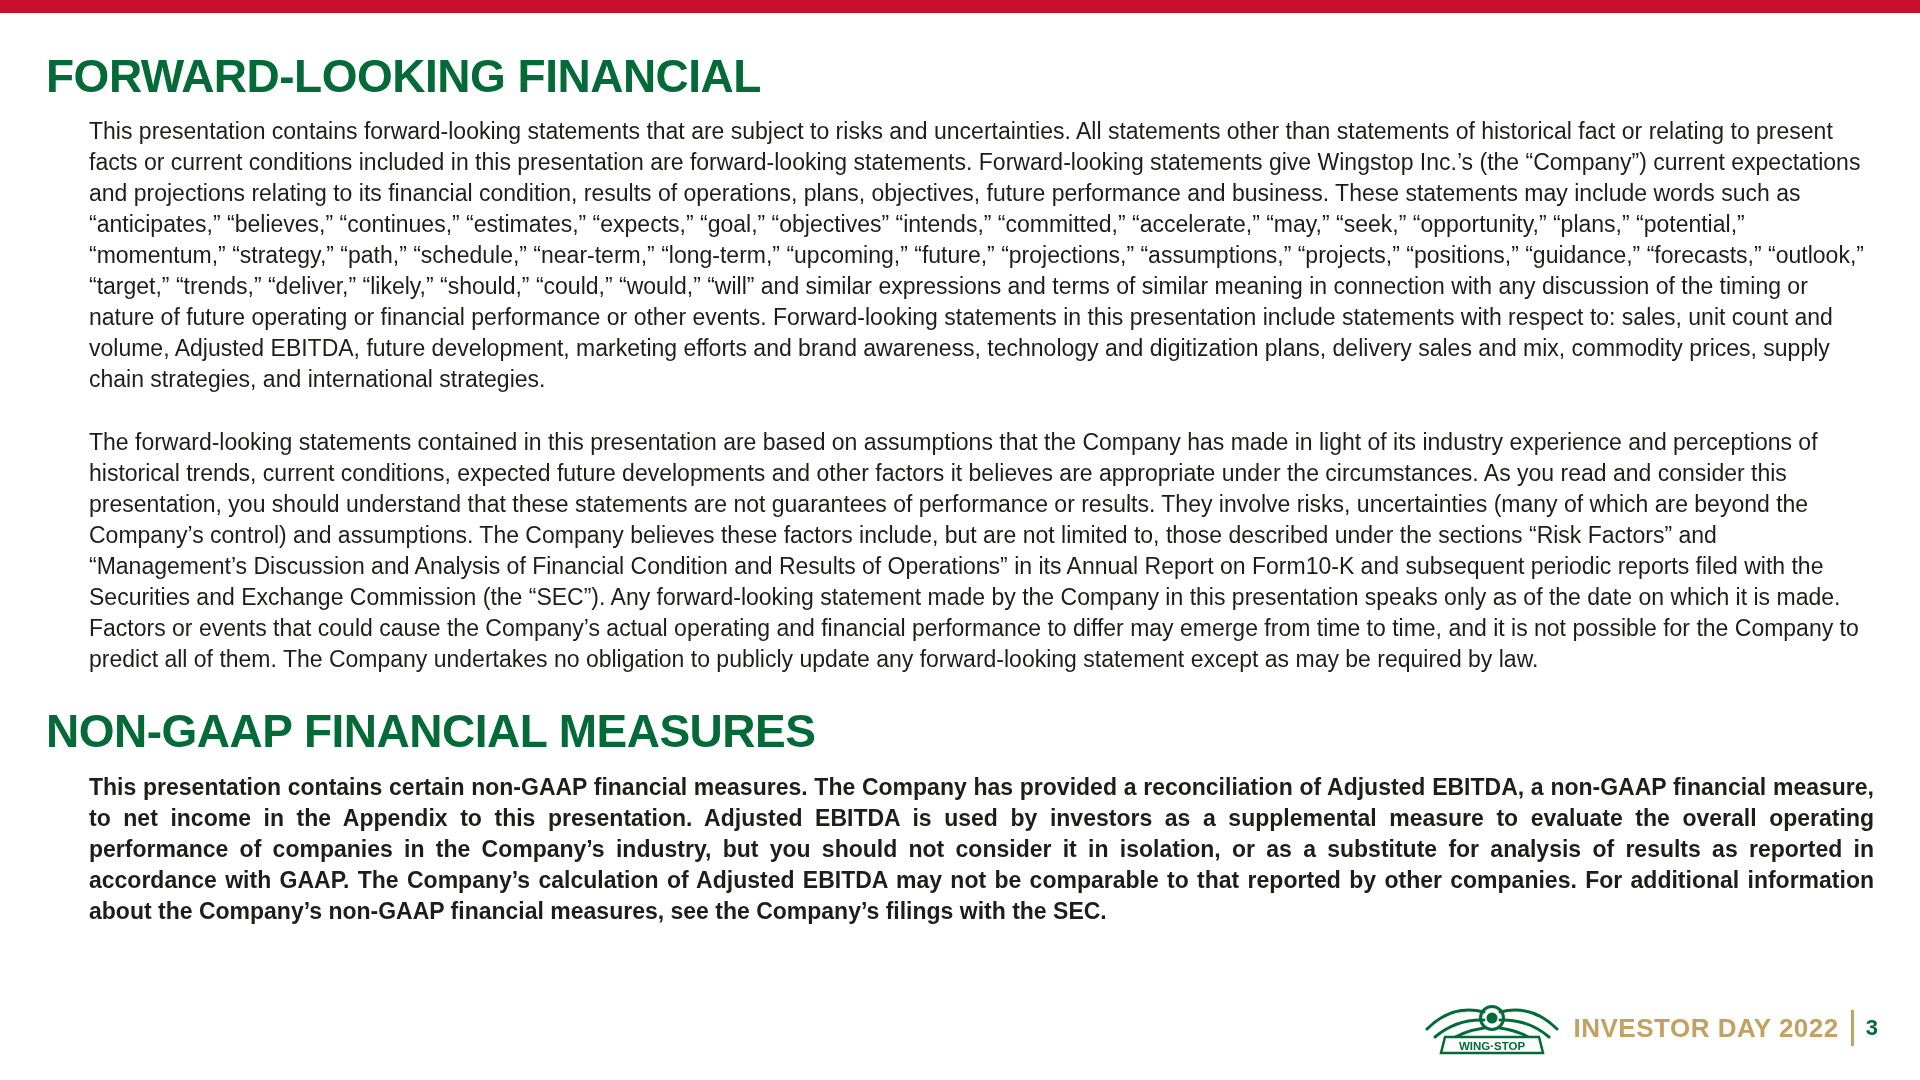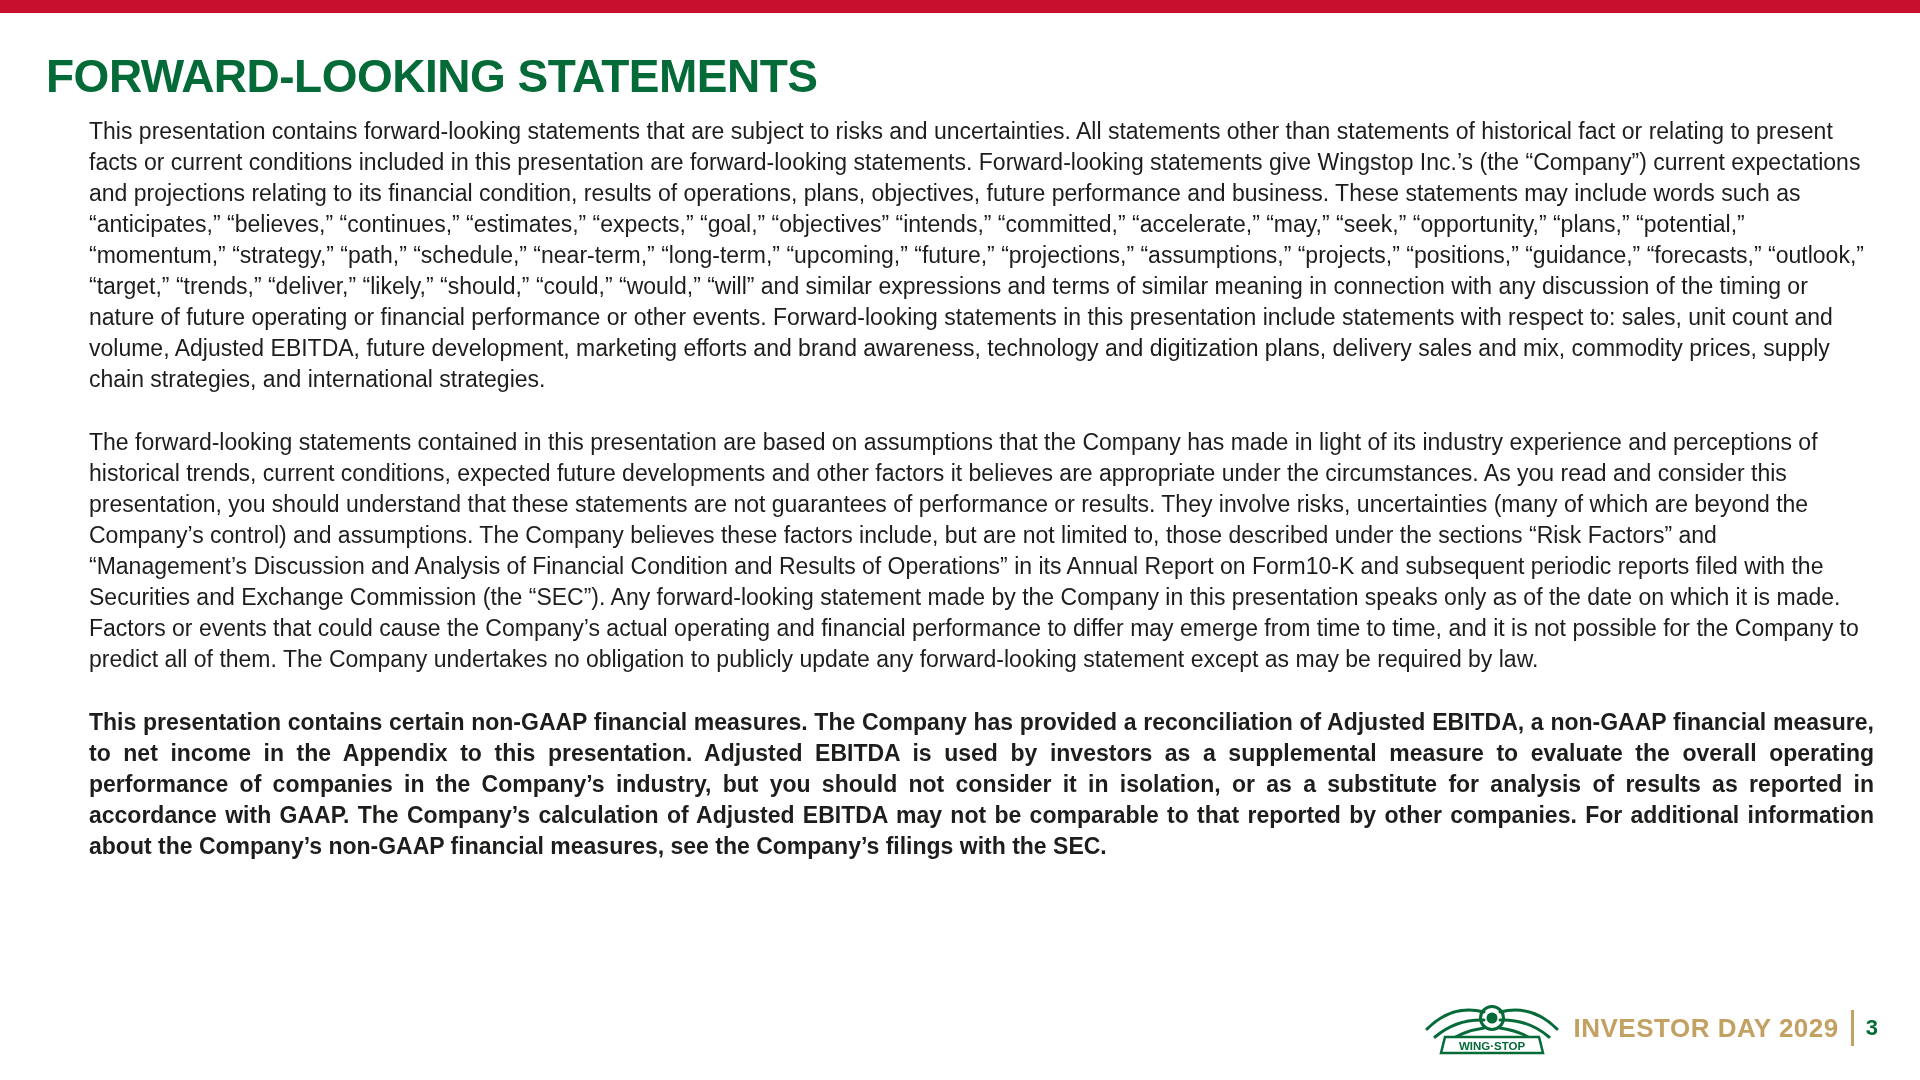--- a/index.html
+++ b/index.html
@@ -69,26 +69,27 @@
 </head>
 <body style="--red: #C8102E; --green: #046A38; --gold: #C3A163;">
 
 <div class="slide">
 
   <div class="top-bar"></div>
 
   <main class="content">
 
     <section class="section">
-      <h1 class="section-heading">FORWARD-LOOKING STATEMENTS</h1>
+      <h1 class="section-heading">FORWARD-LOOKING FINANCIAL</h1>
       <p class="body-text">This presentation contains forward-looking statements that are subject to risks and uncertainties. All statements other than statements of historical fact or relating to present facts or current conditions included in this presentation are forward-looking statements. Forward-looking statements give Wingstop Inc.’s (the “Company”) current expectations and projections relating to its financial condition, results of operations, plans, objectives, future performance and business. These statements may include words such as “anticipates,” “believes,” “continues,” “estimates,” “expects,” “goal,” “objectives” “intends,” “committed,” “accelerate,” “may,” “seek,” “opportunity,” “plans,” “potential,” “momentum,” “strategy,” “path,” “schedule,” “near-term,” “long-term,” “upcoming,” “future,” “projections,” “assumptions,” “projects,” “positions,” “guidance,” “forecasts,” “outlook,” “target,” “trends,” “deliver,” “likely,” “should,” “could,” “would,” “will” and similar expressions and terms of similar meaning in connection with any discussion of the timing or nature of future operating or financial performance or other events.  Forward-looking statements in this presentation include statements with respect to: sales, unit count and volume, Adjusted EBITDA, future development, marketing efforts and brand awareness, technology and digitization plans, delivery sales and mix, commodity prices, supply chain strategies, and international strategies.</p>
       <p class="body-text">The forward-looking statements contained in this presentation are based on assumptions that the Company has made in light of its industry experience and perceptions of historical trends, current conditions, expected future developments and other factors it believes are appropriate under the circumstances. As you read and consider this presentation, you should understand that these statements are not guarantees of performance or results. They involve risks, uncertainties (many of which are beyond the Company’s control) and assumptions. The Company believes these factors include, but are not limited to, those described under the sections “Risk Factors” and “Management’s Discussion and Analysis of Financial Condition and Results of Operations” in its Annual Report on Form10-K and subsequent periodic reports filed with the Securities and Exchange Commission (the “SEC”). Any forward-looking statement made by the Company in this presentation speaks only as of the date on which it is made. Factors or events that could cause the Company’s actual operating and financial performance to differ may emerge from time to time, and it is not possible for the Company to predict all of them. The Company undertakes no obligation to publicly update any forward-looking statement except as may be required by law.</p>
     </section>
 
     <section class="section">
+      <h1 class="section-heading">NON-GAAP FINANCIAL MEASURES</h1>
       <p class="body-text justified">This presentation contains certain non-GAAP financial measures. The Company has provided a reconciliation of Adjusted EBITDA, a non-GAAP financial measure, to net income in the Appendix to this presentation. Adjusted EBITDA is used by investors as a supplemental measure to evaluate the overall operating performance of companies in the Company’s industry, but you should not consider it in isolation, or as a substitute for analysis of results as reported in accordance with GAAP. The Company’s calculation of Adjusted EBITDA may not be comparable to that reported by other companies. For additional information about the Company’s non-GAAP financial measures, see the Company’s filings with the SEC.</p>
     </section>
 
   </main>
 
   <footer class="footer">
 
     <span class="logo">
       <svg width="138" height="60" viewBox="0 0 138 60" xmlns="http://www.w3.org/2000/svg">
         <g stroke="#046A38" stroke-width="3" fill="none" stroke-linecap="round">
@@ -99,21 +100,21 @@
           <path d="M126 39 Q105 21 77 22"></path>
           <path d="M117 46 Q99 33 77 30"></path>
         </g>
         <circle cx="69" cy="20" r="11.5" fill="none" stroke="#046A38" stroke-width="3"></circle>
         <circle cx="69" cy="20" r="5.5" fill="#046A38"></circle>
         <polygon points="22,39 116,39 120,55 18,55" fill="#ffffff" stroke="#046A38" stroke-width="2.5"></polygon>
         <text x="69" y="51.5" text-anchor="middle" font-size="11.5" font-weight="bold" fill="#046A38">WING·STOP</text>
       </svg>
     </span>
 
-    <span class="event-label">INVESTOR DAY 2029</span>
+    <span class="event-label">INVESTOR DAY 2022</span>
 
     <span class="divider"></span>
 
     <span class="page-number">3</span>
 
   </footer>
 
 </div>
 
 </body></html>

